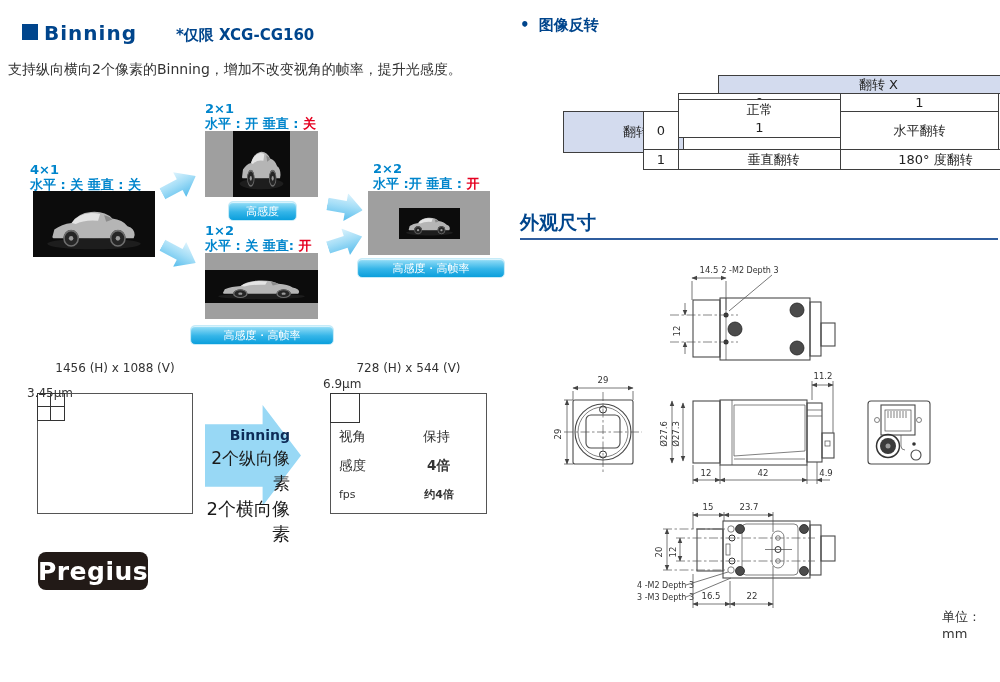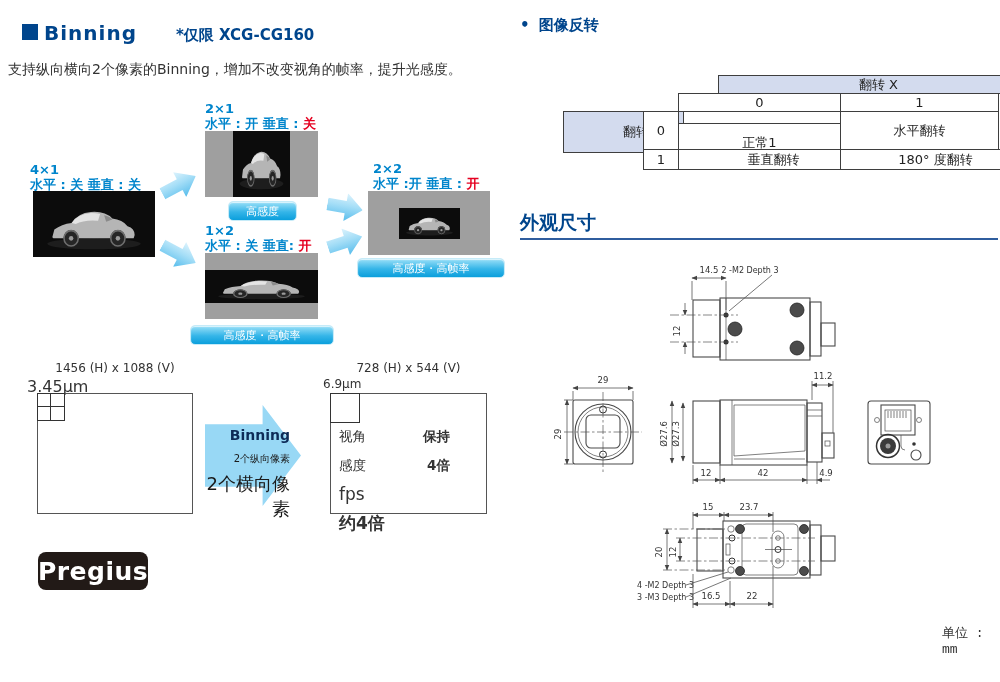--- a/index.html
+++ b/index.html
@@ -104,72 +104,72 @@
   <div class="img-frame" style="left:368px;top:191px;width:122px;height:64px;">
     <div class="img-black" style="width:61px;height:31px;">
       <svg viewBox="0 0 120 60" preserveAspectRatio="none" width="100%" height="100%">
           <use href="#carg" xlink:href="#carg"></use>
         </svg>
     </div>
   </div>
   <div class="badge" style="left:357px;top:258px;width:146px;height:18px;">高感度・高帧率</div>
 
   <div class="abs" style="left:37px;top:361px;width:156px;text-align:center;font-size:12px;">1456 (H) x 1088 (V)</div>
-  <div class="abs" style="left:27px;top:377px;font-size:16px;">3.45μm</div>
+  <div class="abs" style="left:27px;top:386px;font-size:12px;">3.45μm</div>
   <div class="abs" style="left:37px;top:393px;width:156px;height:121px;border:1.5px solid #555;box-sizing:border-box;">
     <div style="position:absolute;left:-1px;top:-1px;width:28px;height:28px;display:grid;grid-template-columns:1fr 1fr;grid-template-rows:1fr 1fr;">
       <div style="border:1.2px solid #333;"></div>
         <div style="border:1.2px solid #333;border-left:none;"></div>
       <div style="border:1.2px solid #333;border-top:none;"></div>
         <div style="border:1.2px solid #333;border-top:none;border-left:none;"></div>
     </div>
   </div>
 
   <div class="abs" style="left:205px;top:405px;width:96px;height:101px;background:#98d8f5;clip-path:polygon(0% 19%,60% 19%,60% 0%,100% 50%,60% 100%,60% 81%,0% 81%);"></div>
   <div class="abs" style="left:198px;top:424px;width:92px;text-align:right;">
     <div style="font-size:14px;font-weight:bold;color:#0d2b57;line-height:22px;">Binning</div>
-    <div style="font-size:10px;color:#1a1a1a;line-height:25px;">2个纵向像素</div>
+    <div style="font-size:17px;color:#1a1a1a;line-height:25px;">2个纵向像素</div>
     <div style="font-size:18px;color:#1a1a1a;line-height:25px;">2个横向像素</div>
   </div>
 
   <div class="abs" style="left:330px;top:361px;width:157px;text-align:center;font-size:12px;">728 (H) x 544 (V)</div>
   <div class="abs" style="left:323px;top:377px;font-size:12px;">6.9μm</div>
   <div class="abs" style="left:330px;top:393px;width:157px;height:121px;border:1.5px solid #555;box-sizing:border-box;">
     <div style="position:absolute;left:-1px;top:-1px;width:28px;height:28px;border:1.2px solid #333;"></div>
     <div style="position:absolute;left:8px;top:28px;right:8px;">
       <div style="display:flex;justify-content:space-between;line-height:29px;font-size:13.5px;">
         <span>视角</span>
-        <span style="font-weight:bold;margin-right:28px;">保持</span>
+        <span style="font-weight:normal;margin-right:28px;">保持</span>
       </div>
       <div style="display:flex;justify-content:space-between;line-height:29px;font-size:13.5px;">
         <span>感度</span>
         <span style="font-weight:bold;margin-right:28px;">4倍</span>
       </div>
-      <div style="display:flex;justify-content:space-between;line-height:29px;font-size:17px;flex-direction:column;">
+      <div style="display:flex;justify-content:space-between;line-height:29px;font-size:11px;">
         <span>fps</span>
         <span style="font-weight:bold;margin-right:24px;">约4倍</span>
       </div>
     </div>
   </div>
 
   <div class="p-logo" style="left:38px;top:552px;width:110px;height:38px;text-align:right;">Pregius</div>
 
   <div class="abs sec-title" style="left:520px;top:16px;font-size:15px;">
     <span>•</span>
     <span style="margin-left:4px;">图像反转</span>
   </div>
 
   <div class="abs" style="left:523px;top:75px;width:476px;height:95px;">
     <div class="cell hdr" style="left:155px;top:0;width:321px;height:19px;">翻转 X</div>
     <div class="cell" style="left:155px;top:18px;width:163px;height:19px;">0</div>
     <div class="cell" style="left:317px;top:18px;width:159px;height:19px;">1</div>
     <div class="cell hdr" style="left:0;top:36px;width:121px;height:42px;padding-left:37px;">翻转 Y</div>
     <div class="cell" style="left:120px;top:36px;width:36px;height:39px;">0</div>
     <div class="cell" style="left:120px;top:74px;width:36px;height:21px;">1</div>
-    <div class="cell" style="left:155px;top:48px;width:163px;height:39px;line-height:18px;align-items:center;">
+    <div class="cell" style="left:155px;top:24px;width:163px;height:39px;flex-direction:column;line-height:18px;align-items:center;">
       <div>正常</div>
       <div>1</div>
     </div>
     <div class="cell" style="left:317px;top:36px;width:159px;height:39px;">水平翻转</div>
     <div class="cell" style="left:155px;top:74px;width:191px;height:21px;">垂直翻转</div>
     <div class="cell" style="left:317px;top:74px;width:191px;height:21px;">180° 度翻转</div>
   </div>
 
   <div class="abs sec-title" style="left:520px;top:210px;font-size:19px;">外观尺寸</div>
   <div class="abs" style="left:520px;top:238px;width:478px;height:0;border-top:2px solid #2f5d9e;"></div>
@@ -319,15 +319,15 @@
       <line class="dim" x1="173" y1="326" x2="173" y2="360"></line>
       <line class="dim" x1="210" y1="333" x2="210" y2="360"></line>
       <line class="dim" x1="253" y1="318" x2="253" y2="360"></line>
       <line class="dim" x1="173" y1="356" x2="210" y2="356" marker-start="url(#arr)" marker-end="url(#arr)"></line>
       <text class="dimtxt" x="191" y="351" text-anchor="middle">16.5</text>
       <line class="dim" x1="210" y1="356" x2="253" y2="356" marker-start="url(#arr)" marker-end="url(#arr)"></line>
       <text class="dimtxt" x="232" y="351" text-anchor="middle">22</text>
     </g>
   </svg>
 
-  <div class="abs" style="left:942px;top:624px;font-size:13px;font-family:Liberation Mono, monospace;">单位 : mm</div>
+  <div class="abs" style="left:942px;top:608px;font-size:13px;">单位 : mm</div>
 
 </div>
 
 </body></html>

